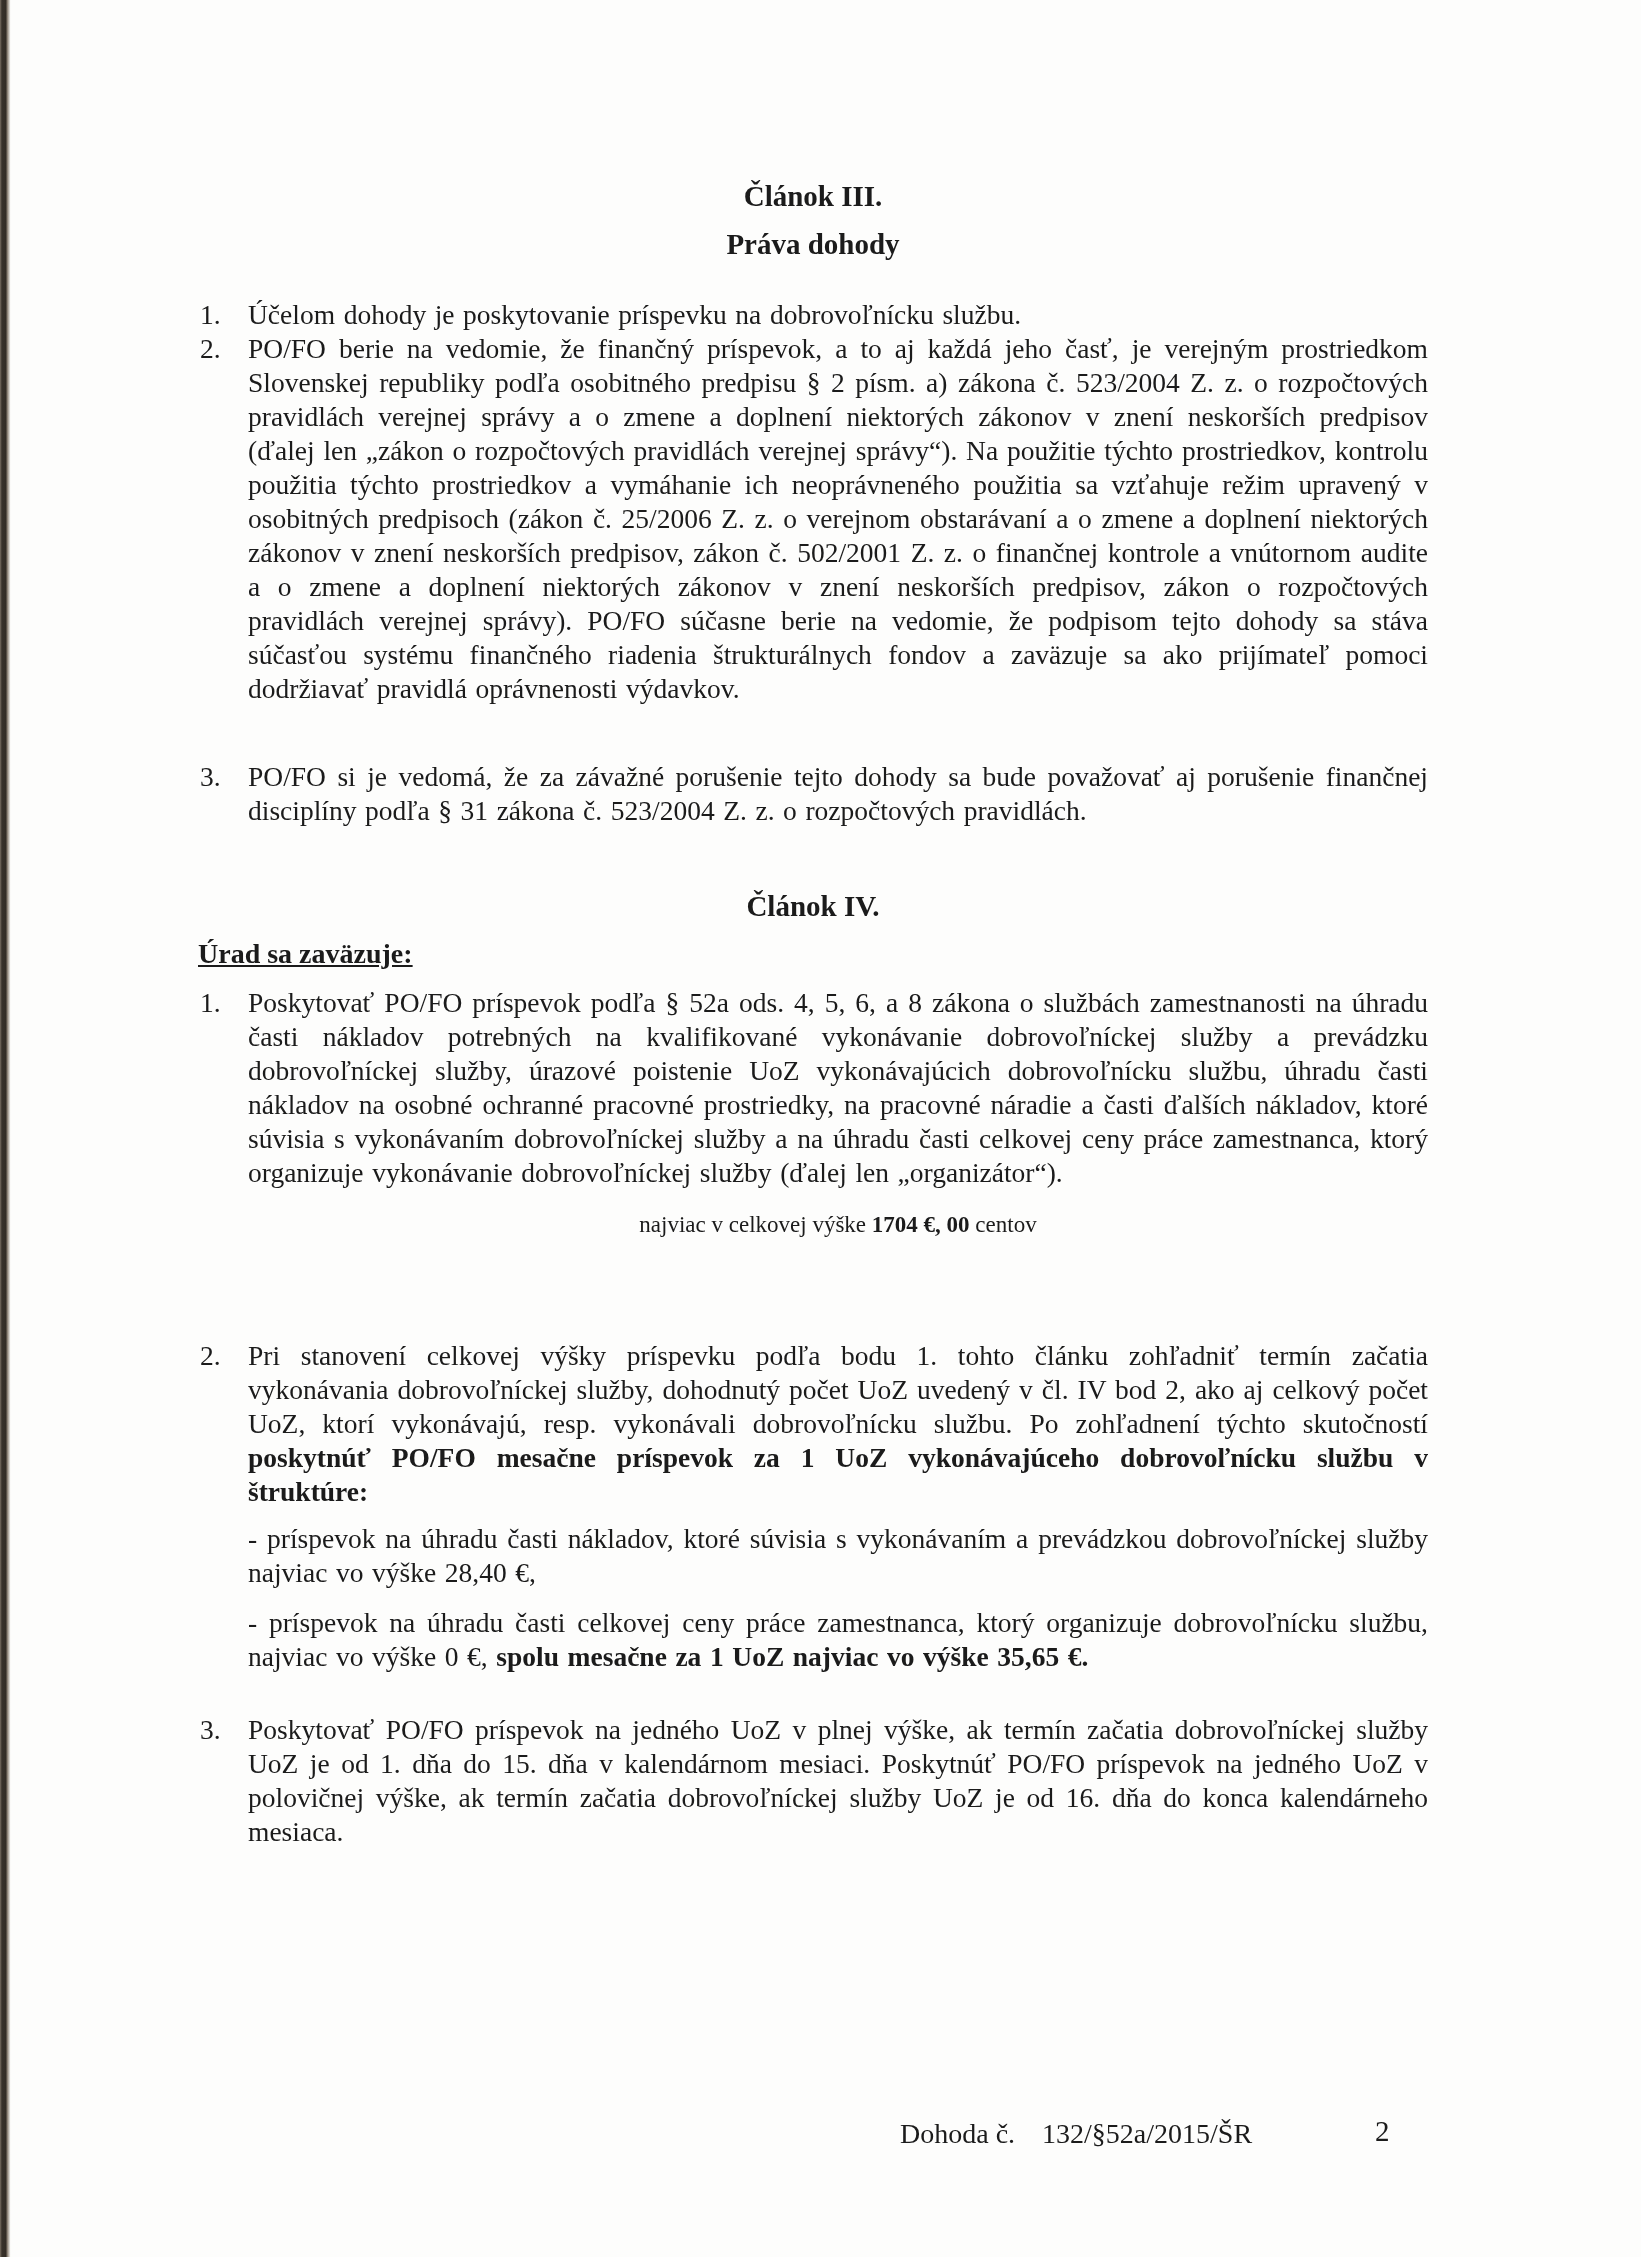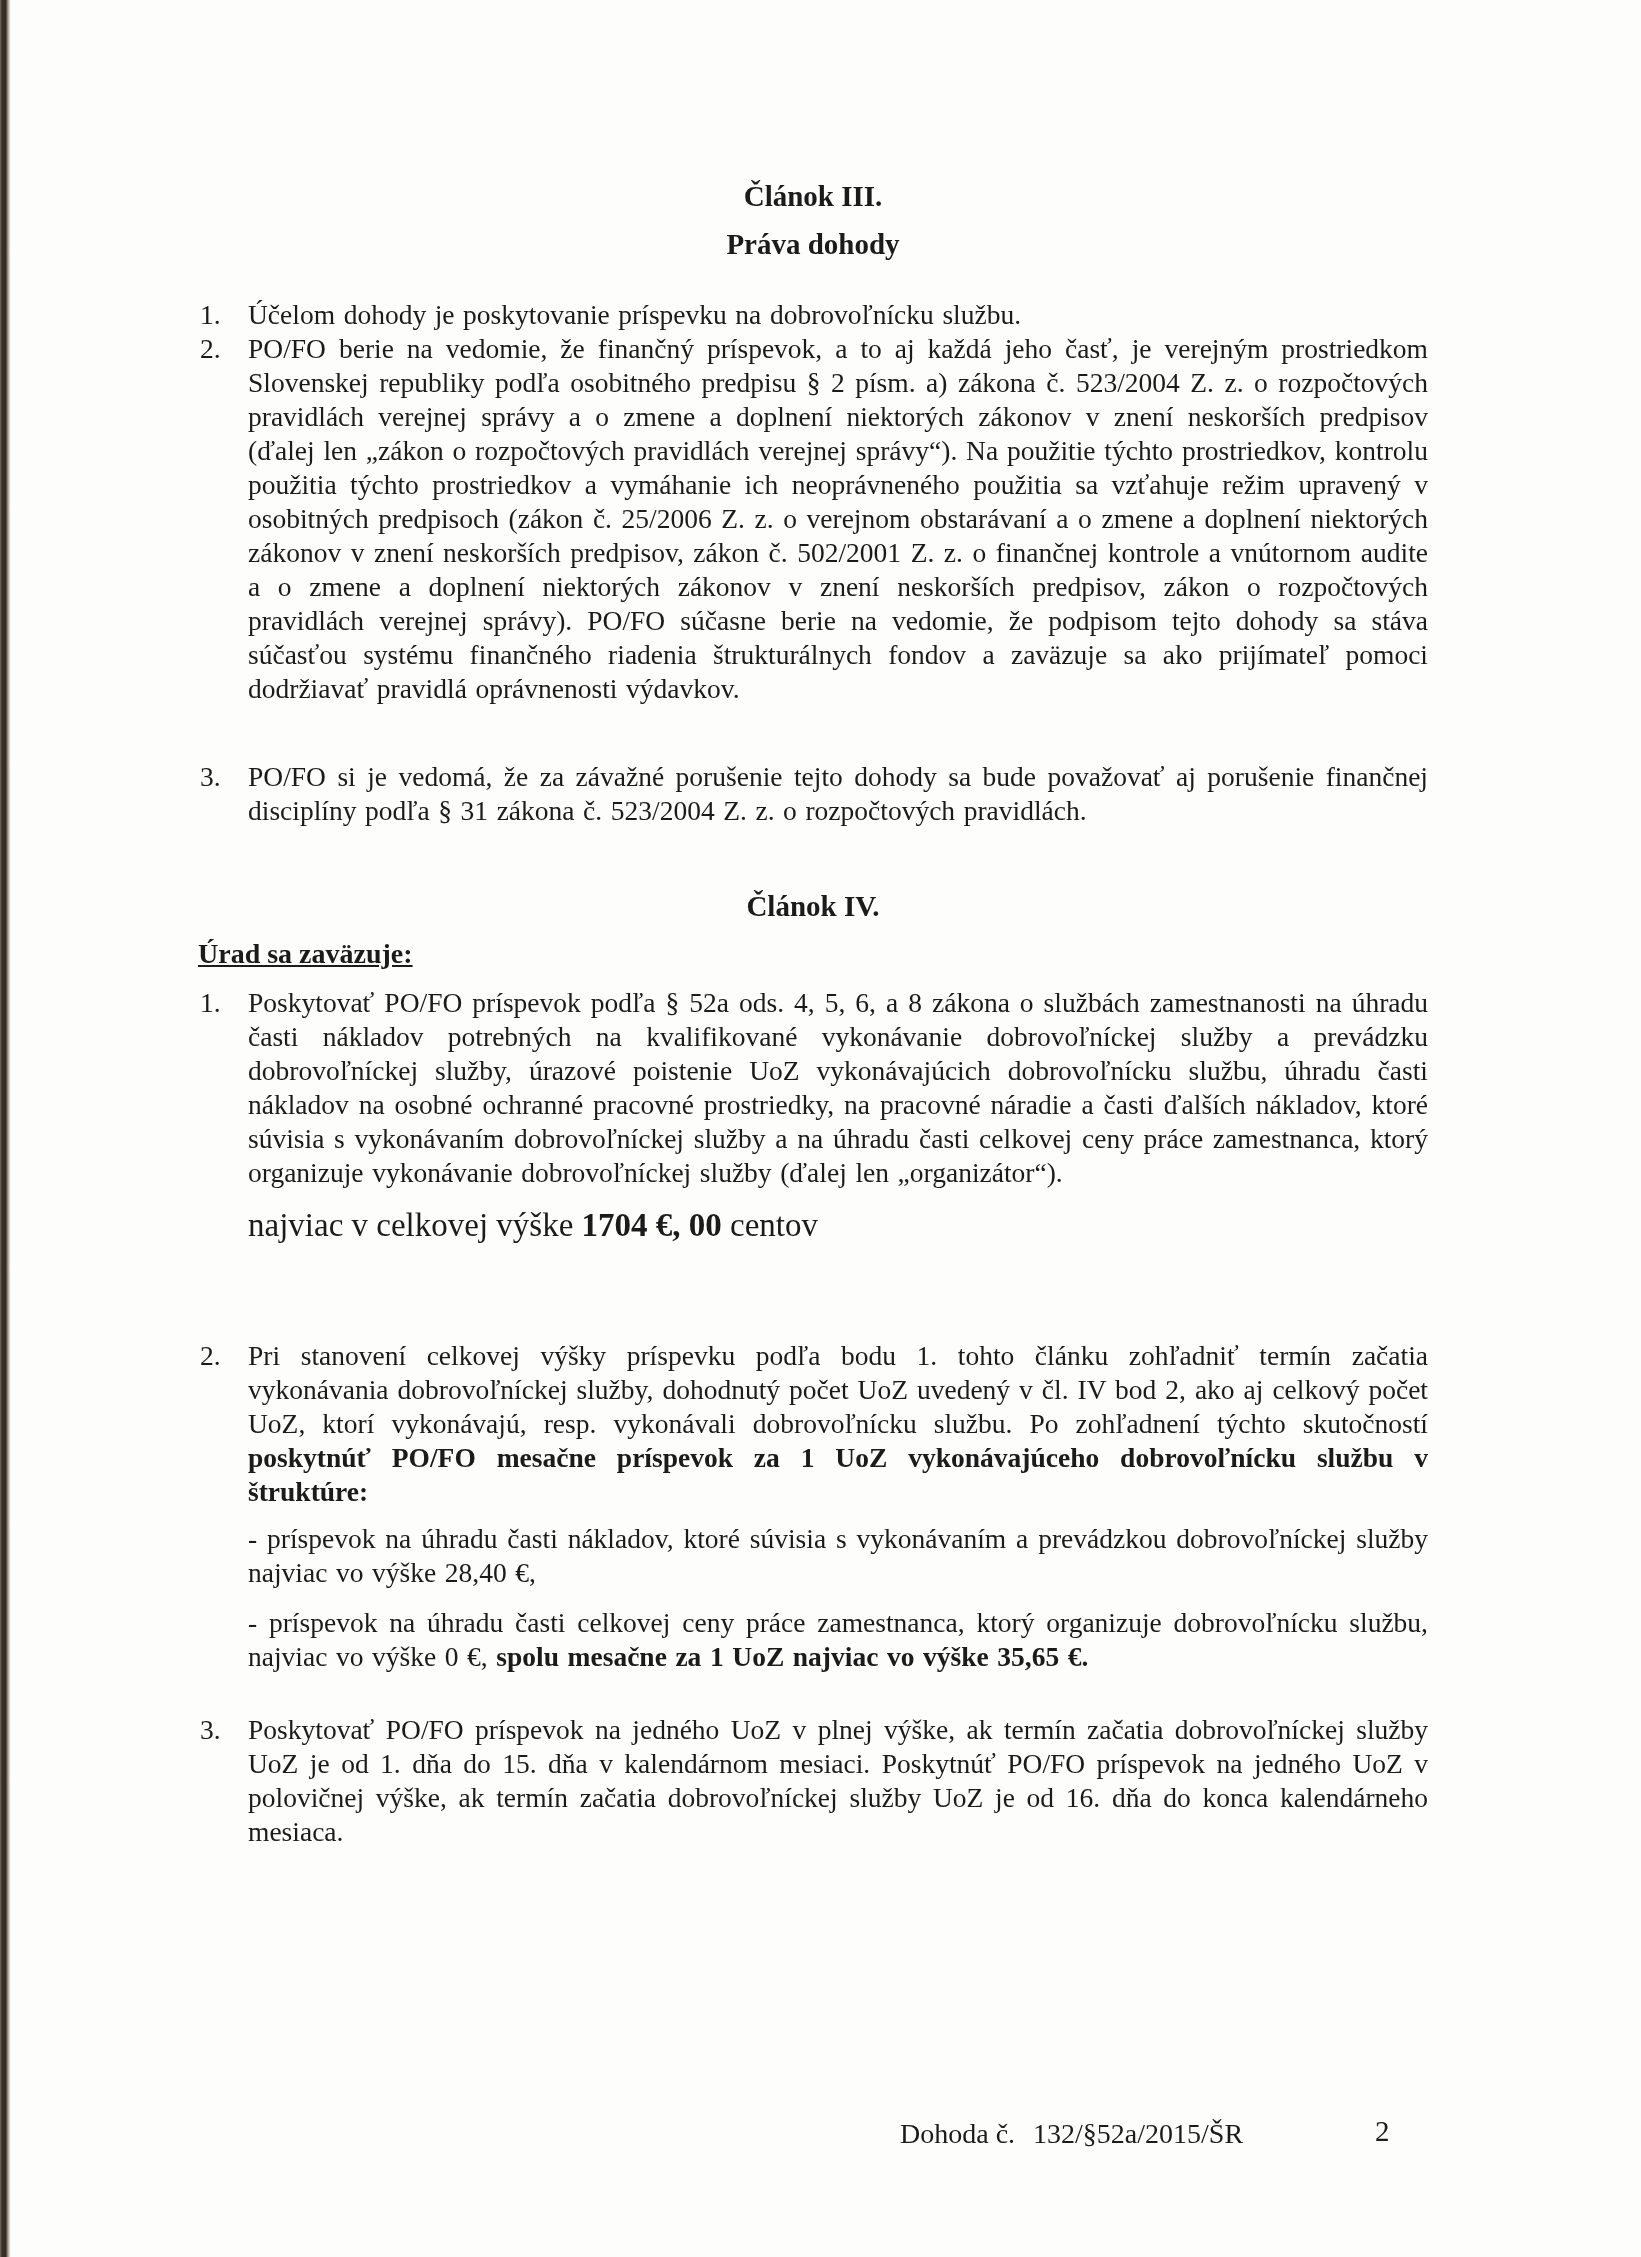--- a/index.html
+++ b/index.html
@@ -24,29 +24,29 @@
   .s3{margin-top:15.4px;}
   .t4{margin-top:62px;}
   .s4{margin-top:15.4px;}
   .li{position:relative;padding-left:50px;text-align:justify;
       font-size:27.5px;line-height:34px;word-spacing:1.7px;}
   .li .num{position:absolute;left:1.9px;top:0;}
   .m-list3{margin-top:37px;}
   .m-item3{margin-top:54px;}
   .intro{font-weight:bold;font-size:28px;line-height:34px;margin-top:13.5px;text-decoration:underline;}
   .m-item1a4{margin-top:15.4px;}
-  .amount{margin-left:50px;font-size:33px;line-height:34px;margin-top:17.4px;}
+  .amount{margin-left:50px;font-size:23px;line-height:34px;margin-top:17.4px;text-align:center;}
   .m-item2a4{margin-top:97px;}
   .sub-par{margin-left:50px;text-align:justify;font-size:27.5px;line-height:34px;
            word-spacing:1.7px;margin-top:15.4px;}
   .m-dash1{margin-top:13.5px;}
   .m-item3a4{margin-top:39px;}
   .b{font-weight:bold;}
   .footer{position:absolute;left:900px;top:2118px;font-size:28px;white-space:nowrap;}
-  .footer .no{margin-left:18px;}
+  .footer .no{margin-left:27px;}
   .pagenum{position:absolute;left:1375px;top:2115px;font-size:29px;}
 </style>
 </head>
 <body>
 
 <div class="page">
   <div class="scan-edge"></div>
 
   <div class="content">
 

